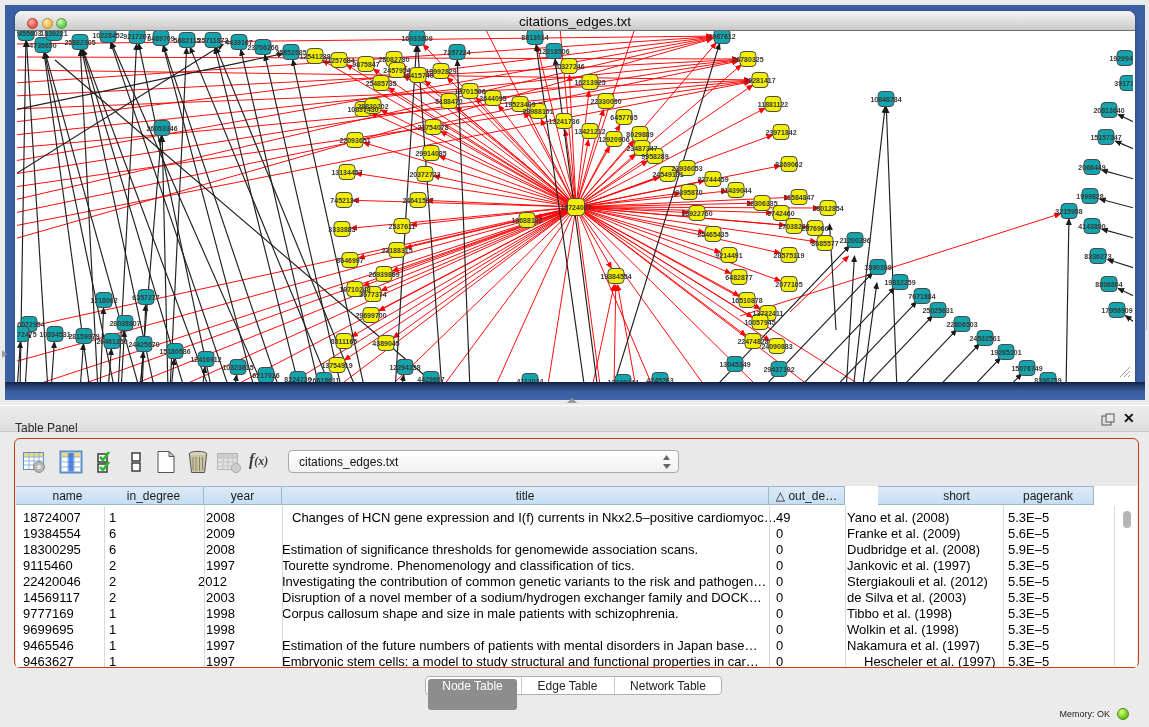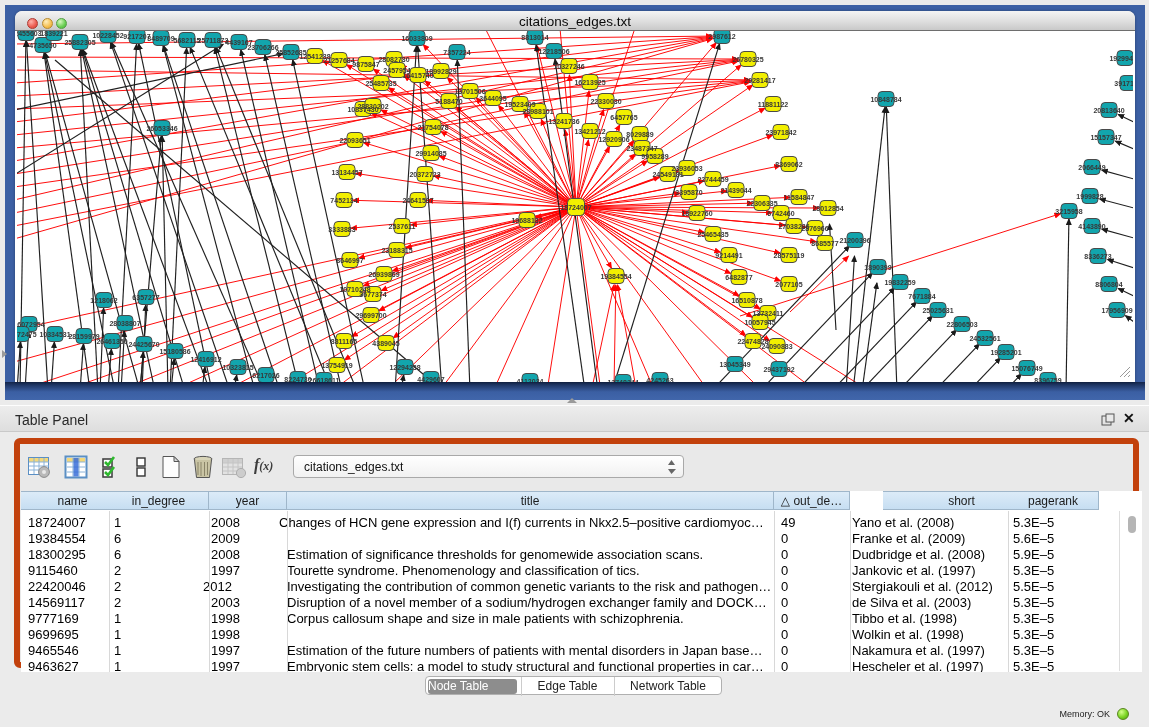--- a/index.html
+++ b/index.html
@@ -2,22 +2,22 @@
 <html><head><meta charset="utf-8"><style>
 *{margin:0;padding:0;box-sizing:border-box}
 body{width:1149px;height:727px;background:#ebebeb;font-family:"Liberation Sans",sans-serif;position:relative;overflow:hidden}
 .frame{position:absolute;left:5px;top:5px;width:1140px;height:395px;background:#3c60a4}
 .frame .band{position:absolute;left:0;bottom:0;width:100%;height:18px;background:linear-gradient(#13254a,#3b5fa3 55%,#4166ab)}
 .win{position:absolute;left:10px;top:6px;width:1120px;height:371px;border-radius:8px 8px 0 0;background:#fff;box-shadow:0 0 3px rgba(0,0,0,.35)}
 .tbar{position:absolute;left:0;top:0;width:100%;height:20px;border-radius:7px 7px 0 0;background:linear-gradient(#f4f4f4,#dedede 55%,#c9c9c9);border-bottom:1px solid #6e6e6e}
 .tbar .tl{position:absolute;top:7px;width:11px;height:11px;border-radius:50%}
 .title{position:absolute;top:3px;left:0;width:100%;text-align:center;font-size:13.5px;font-weight:400;color:#0a0a0a}
 .tpbar{position:absolute;left:0;top:405px;width:1149px;height:27px;background:linear-gradient(#ededed,#dedede);border-top:1px solid #fdfdfd;border-bottom:1px solid #c9c9c9}
-.tpbar .t{position:absolute;left:15px;top:6px;font-size:14px;color:#2a2a2a}
-.panel{position:absolute;left:14px;top:438px;width:1125px;height:230px;border:6px solid #c2410c;border-radius:6px;background:#e9e9e9}
+.tpbar .t{position:absolute;left:15px;top:15px;font-size:12px;color:#2a2a2a}
+.panel{position:absolute;left:14px;top:438px;width:1125px;height:230px;border:1px solid #c2410c;border-radius:6px;background:#e9e9e9}
 .tableArea{position:absolute;left:1px;top:47px;width:1121px;height:181px;background:#fff;overflow:hidden}
 .hdr{position:absolute;left:0;top:0;height:19px;background:linear-gradient(#dcebf8,#c6def2);border:1px solid #9fb6ca;border-left:none;font-size:12px;color:#1b1b1b;text-align:center;line-height:18px}
 .row{position:absolute;left:0;width:100%;height:16px;font-size:13px;color:#000;white-space:nowrap}
 .row span{position:absolute;top:1px}
 .tabs{position:absolute;top:676px;left:425px;height:17px;font-size:12px;color:#222}
 .ddw{position:absolute;left:273px;top:11px;width:391px;height:23px;background:linear-gradient(#fff,#f1f1f1);border:1px solid #a9a9a9;border-radius:4px;font-size:12px;color:#111}
 .icon{position:absolute;top:11px}
 </style></head>
 <body>
 <div class="frame">
@@ -581,21 +581,21 @@
 <div class="hdr" style="left:88px;width:100px">in_degree</div>
 <div class="hdr" style="left:188px;width:78px">year</div>
 <div class="hdr" style="left:266px;width:487px">title</div>
 <div class="hdr" style="left:753px;width:76px">△ out_de…</div>
 <div class="hdr" style="left:862px;width:158px">short</div>
 <div class="hdr" style="left:987px;width:91px">pagerank</div>
 <div class="row" style="top:23px">
         <span style="left:7px">18724007</span>
         <span style="left:93px">1</span>
         <span style="left:190px">2008</span>
-        <span style="left:258px">Changes of HCN gene expression and I(f) currents in Nkx2.5–positive cardiomyoc…</span>
+        <span style="left:276px">Changes of HCN gene expression and I(f) currents in Nkx2.5–positive cardiomyoc…</span>
         <span style="left:760px">49</span>
         <span style="left:831px">Yano et al. (2008)</span>
         <span style="left:992px">5.3E–5</span>
       </div>
 <div class="row" style="top:39px">
         <span style="left:7px">19384554</span>
         <span style="left:93px">6</span>
         <span style="left:190px">2009</span>
         <span style="left:760px">0</span>
         <span style="left:831px">Franke et al. (2009)</span>
@@ -662,36 +662,36 @@
         <span style="left:760px">0</span>
         <span style="left:831px">Nakamura et al. (1997)</span>
         <span style="left:992px">5.3E–5</span>
       </div>
 <div class="row" style="top:167px">
         <span style="left:7px">9463627</span>
         <span style="left:93px">1</span>
         <span style="left:190px">1997</span>
         <span style="left:266px">Embryonic stem cells: a model to study structural and functional properties in car…</span>
         <span style="left:760px">0</span>
-        <span style="left:831px">Hescheler et al. (1997)</span>
+        <span style="left:848px">Hescheler et al. (1997)</span>
         <span style="left:992px">5.3E–5</span>
       </div>
     <div style="position:absolute;left:88px;top:20px;width:1px;height:161px;background:#d8d8d8"></div>
     <div style="position:absolute;left:188px;top:20px;width:1px;height:161px;background:#d8d8d8"></div>
     <div style="position:absolute;left:266px;top:20px;width:1px;height:161px;background:#d8d8d8"></div>
     <div style="position:absolute;left:753px;top:20px;width:1px;height:161px;background:#d8d8d8"></div>
     <div style="position:absolute;left:829px;top:20px;width:1px;height:161px;background:#d8d8d8"></div>
     <div style="position:absolute;left:987px;top:20px;width:1px;height:161px;background:#d8d8d8"></div>
     <div style="position:absolute;left:1098px;top:20px;width:1px;height:160px;background:#ddd"></div>
     <div style="position:absolute;left:1107px;top:25px;width:8px;height:17px;border-radius:4px;background:#b5b5b5"></div>
   </div>
 </div>
 
 <div class="tabs" style="width:297px;height:19px;background:#fff;border:1px solid #b0b0b0;border-radius:4px">
-  <div style="position:absolute;left:2px;top:2px;width:89px;height:15px;background:#8d8d8d;border-radius:3px;color:#fff;line-height:15px;font-size:12px">Node Table</div>
+  <div style="position:absolute;left:2px;top:2px;width:89px;height:31px;background:#8d8d8d;border-radius:3px;color:#fff;text-align:center;line-height:15px;font-size:12px">Node Table</div>
   <div style="position:absolute;left:95px;top:0;width:92px;height:19px;text-align:center;line-height:18px;font-size:12px;border-left:1px solid #ccc">Edge Table</div>
   <div style="position:absolute;left:188px;top:0;width:107px;height:19px;text-align:center;line-height:18px;font-size:12px;border-left:1px solid #ccc">Network Table</div>
 </div>
 <div style="position:absolute;left:2px;top:350px;width:0;height:0;border-top:4px solid transparent;border-bottom:4px solid transparent;border-left:5px solid #9a9a9a"></div>
 <div style="position:absolute;left:1146px;top:40px;width:1px;height:290px;background:#bcbcbc"></div>
 <div style="position:absolute;left:567px;top:398px;width:0;height:0;border-left:5px solid transparent;border-right:5px solid transparent;border-bottom:5px solid #9a9a9a"></div>
 <div style="position:absolute;right:39px;top:709px;font-size:9px;color:#222">Memory: OK</div>
 <div style="position:absolute;left:1117px;top:708px;width:12px;height:12px;border-radius:50%;background:radial-gradient(circle at 35% 30%,#d4ff8a,#7ad422 55%,#4f9e12);border:1px solid #57861c"></div>
 
 </body></html>

